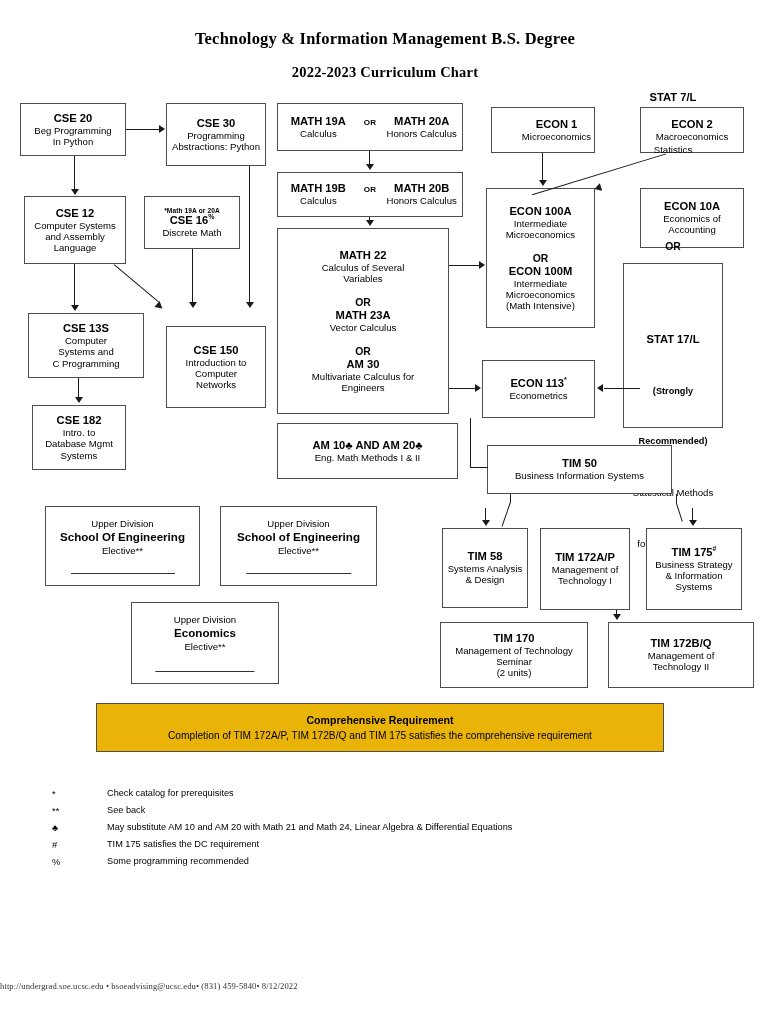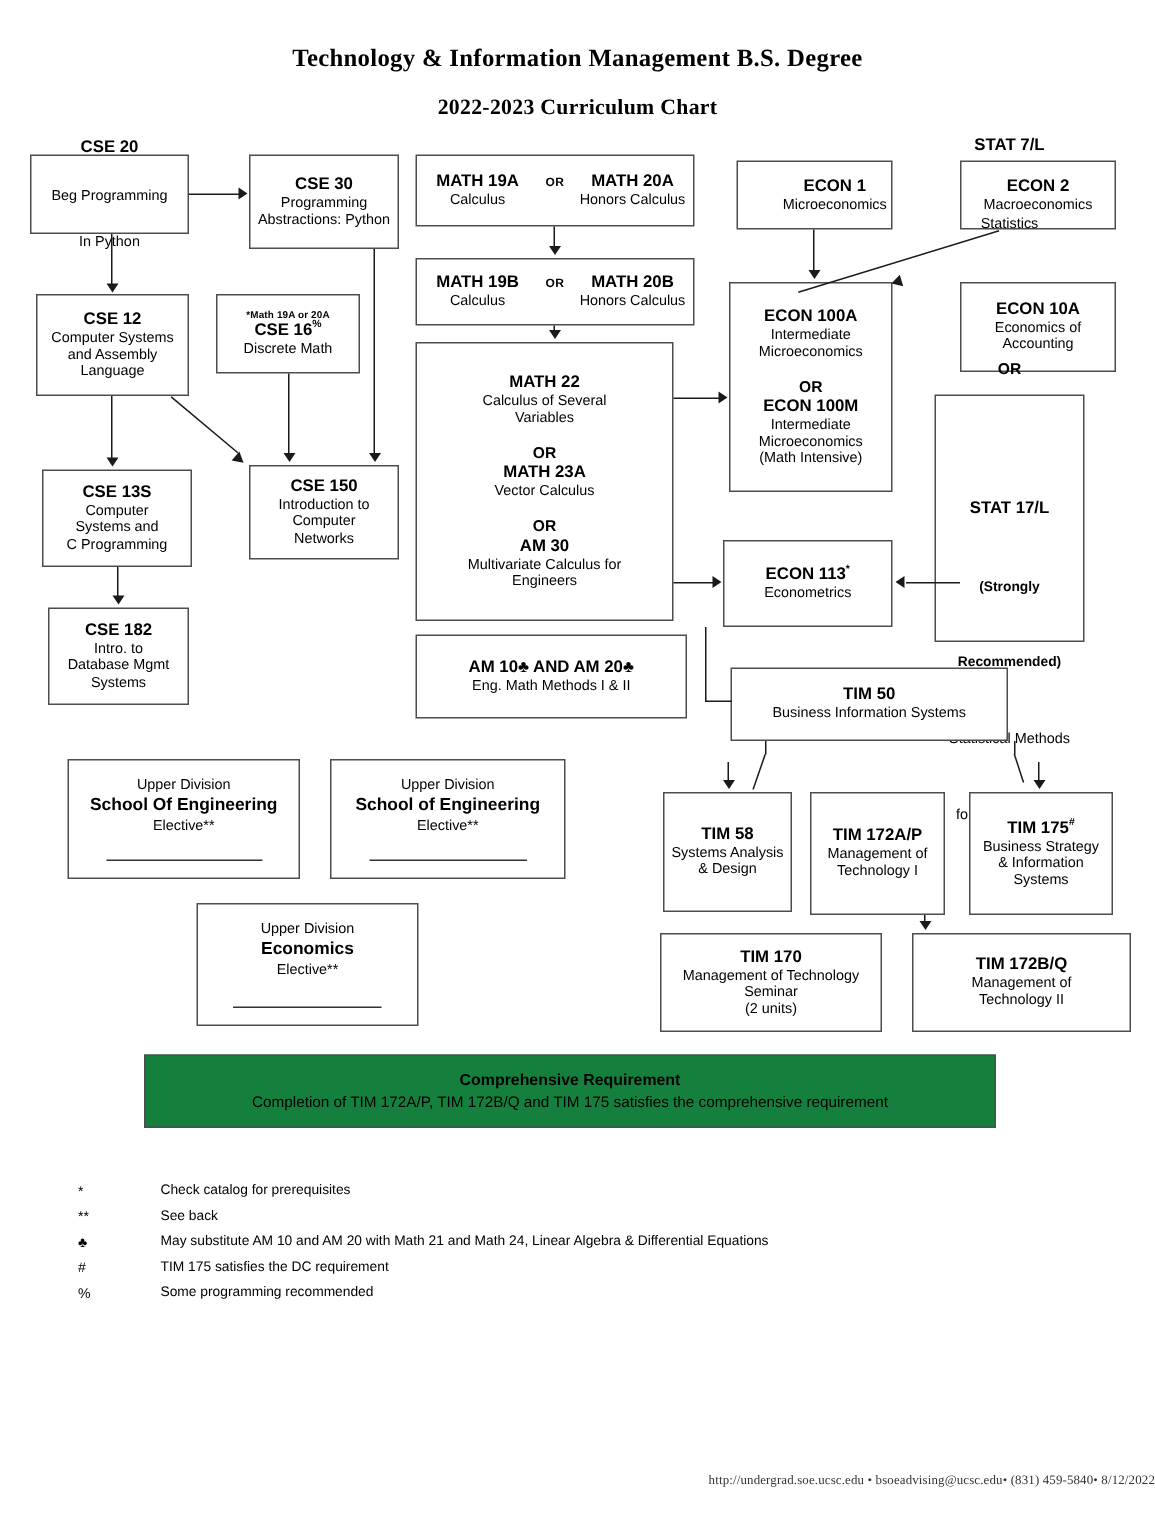--- a/index.html
+++ b/index.html
@@ -49,34 +49,34 @@
   .elective .el{font-size:9.6px;margin-top:1px;}
   .sigline{
     position:absolute;left:50%;transform:translateX(-50%);
     bottom:11px;width:68%;border-bottom:1px solid #333;
   }
 
   
   .comp{
     position:absolute;box-sizing:border-box;border:1.3px solid #4d4d4d;
     display:flex;flex-direction:column;align-items:center;justify-content:center;
-    text-align:center;background:#15803d;
+    text-align:center;background:#eab308;
   }
   .comp .ctitle{font-weight:bold;font-size:10.6px;}
   .comp .cbody{font-size:10.2px;margin-top:4px;}
 
   
   .footnotes{position:absolute;left:45px;top:788px;width:680px;font-size:9.2px;}
   .fn{display:flex;align-items:flex-start;height:17px;}
   .fn .sym{width:55px;flex:0 0 55px;text-align:left;padding-left:7px;font-size:9.4px;}
   .fn .txt{flex:1;}
 
   .footer{
-    position:absolute;left:0;right:0;top:981px;text-align:right;
-    font-family:"Liberation Serif",serif;font-size:8.6px;color:#333;letter-spacing:.1px;margin-left:39px;
+    position:absolute;left:0;right:0;top:981px;text-align:left;
+    font-family:"Liberation Serif",serif;font-size:8.6px;color:#333;letter-spacing:.1px;
   }
 
   
   .ln{position:absolute;background:#1a1a1a;}
   .vl{width:1.4px;}
   .hl{height:1.4px;}
   .arrowdown{
     position:absolute;width:0;height:0;
     border-left:4.2px solid transparent;border-right:4.2px solid transparent;
     border-top:6.5px solid #1a1a1a;
@@ -97,21 +97,21 @@
     border-left:7px solid #1a1a1a;transform-origin:0 50%;}
 </style>
 </head>
 <body>
 
 <div class="page">
 
   <div class="title" id="title-line1">Technology &amp; Information Management B.S. Degree</div>
   <div class="title" id="title-line2">2022-2023 Curriculum Chart</div>
 
-  <div class="box" style="left:20px;top:103px;width:106px;height:53px;gap:20px;">
+  <div class="box" style="left:20px;top:103px;width:106px;height:53px;">
     <div class="code">CSE 20</div>
     <div class="desc">Beg Programming</div>
     <div class="desc">In Python</div>
   </div>
 
   <div class="box" style="left:166px;top:103px;width:100px;height:63px;">
     <div class="code">CSE 30</div>
     <div class="desc">Programming</div>
     <div class="desc">Abstractions: Python</div>
   </div>
@@ -122,28 +122,28 @@
     <div class="desc">and Assembly</div>
     <div class="desc">Language</div>
   </div>
 
   <div class="box" style="left:144px;top:196px;width:96px;height:53px;">
     <div class="tiny-note">*Math 19A or 20A</div>
     <div class="code"><span>CSE 16</span><sup>%</sup></div>
     <div class="desc">Discrete Math</div>
   </div>
 
-  <div class="box" style="left:28px;top:313px;width:100px;height:65px;">
+  <div class="box" style="left:28px;top:313px;width:116px;height:65px;">
     <div class="code">CSE 13S</div>
     <div class="desc">Computer</div>
     <div class="desc">Systems and</div>
     <div class="desc">C Programming</div>
   </div>
 
-  <div class="box" style="left:166px;top:310px;width:100px;height:63px;">
+  <div class="box" style="left:166px;top:326px;width:100px;height:82px;">
     <div class="code">CSE 150</div>
     <div class="desc">Introduction to</div>
     <div class="desc">Computer</div>
     <div class="desc">Networks</div>
   </div>
 
   <div class="box" style="left:32px;top:405px;width:94px;height:65px;">
     <div class="code">CSE 182</div>
     <div class="desc">Intro. to</div>
     <div class="desc">Database Mgmt</div>

